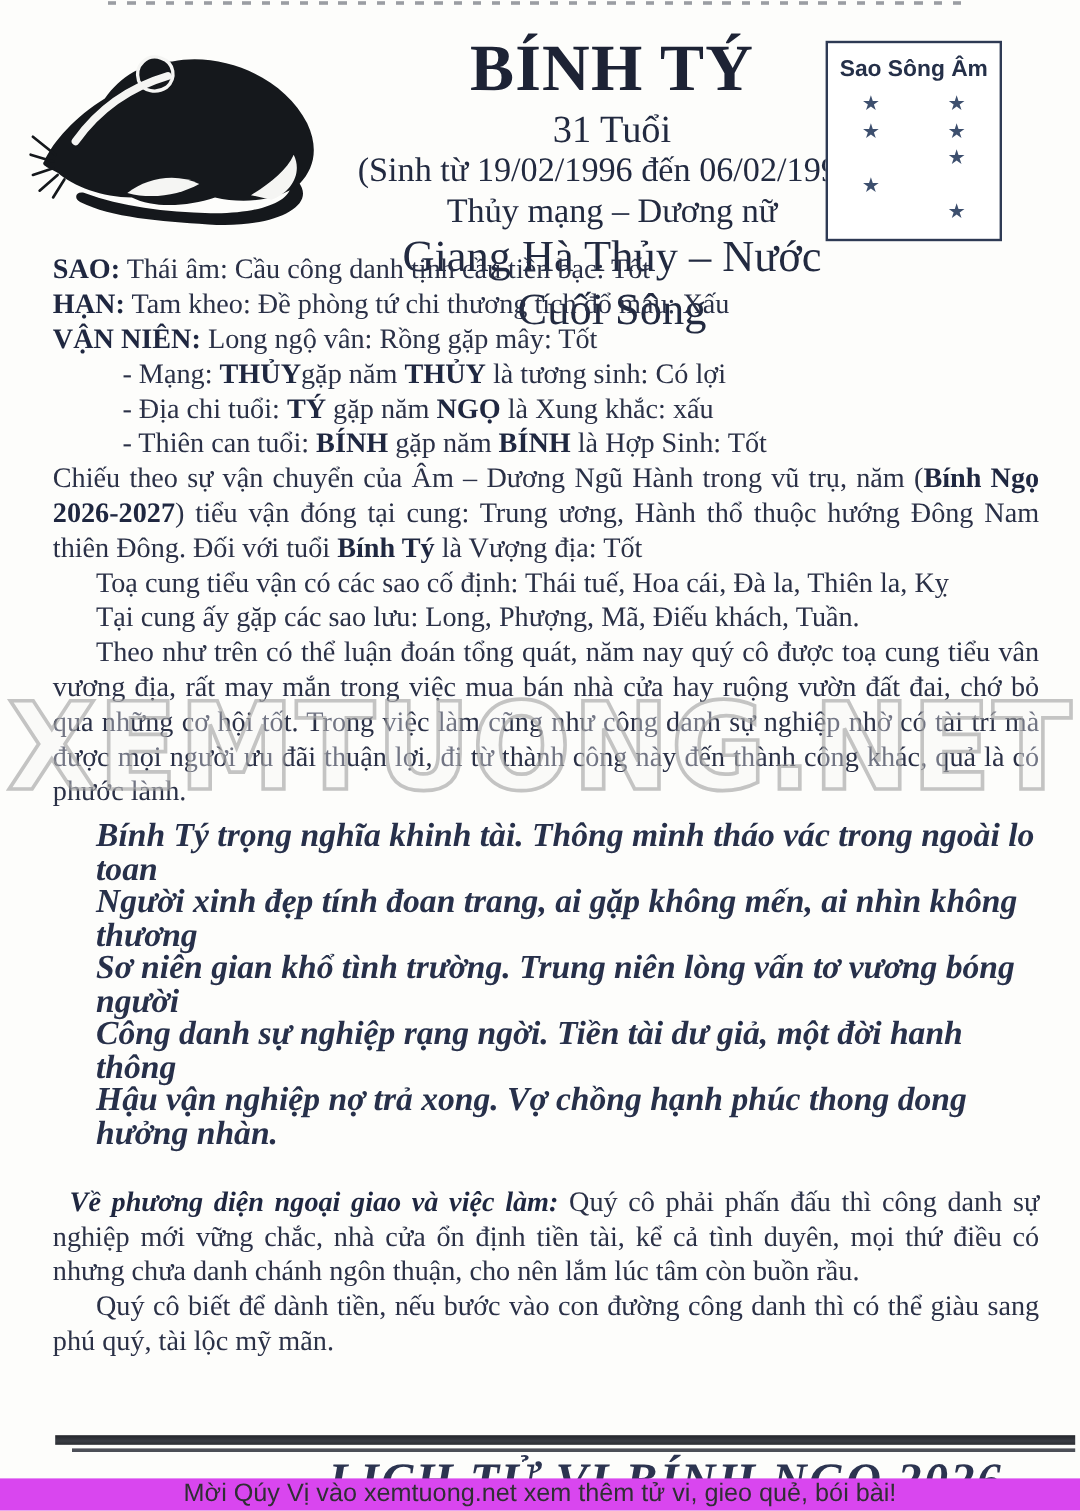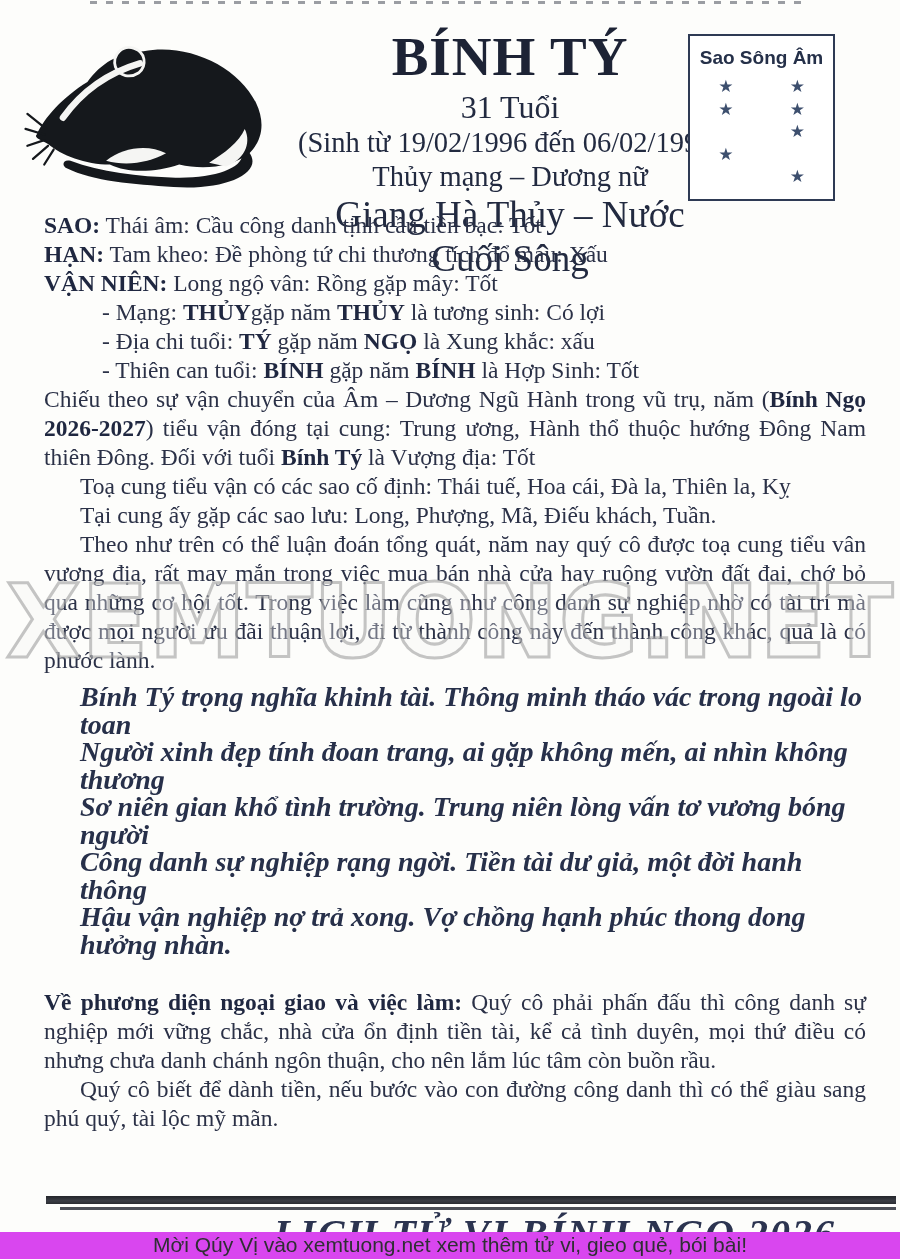--- a/index.html
+++ b/index.html
@@ -37,21 +37,21 @@
   .star-row{ display:flex; height:22.5px; }
   .star-cell{ width:50%; text-align:center; font-size:17px; color:#3d4f6e; line-height:22px;}
   
   .body-text{
     position:absolute; top:211px; left:0; width:900px;
     padding:0 34px 0 44px; box-sizing:border-box;
     font-size:23.5px; line-height:29px; text-align:justify;
   }
   .para{ margin:0; }
   .para .b{ font-weight:bold; color:#1f2740;}
-  .para .i{ }
+  .para .i{ font-style:italic;margin-left:14px;}
   .para.dash{ margin-left:58px; text-align:left;}
   .para.ind{ text-indent:36px;}
   .para.poem{
     margin-left:36px; font-weight:bold; font-style:italic;
     font-size:28px; line-height:27.5px; text-align:left; color:#27304a;
   }
   .para:not(.poem) + .para.poem{ margin-top:8px; }
   .para.section{ margin-top:30px; }
   
   .watermark{

